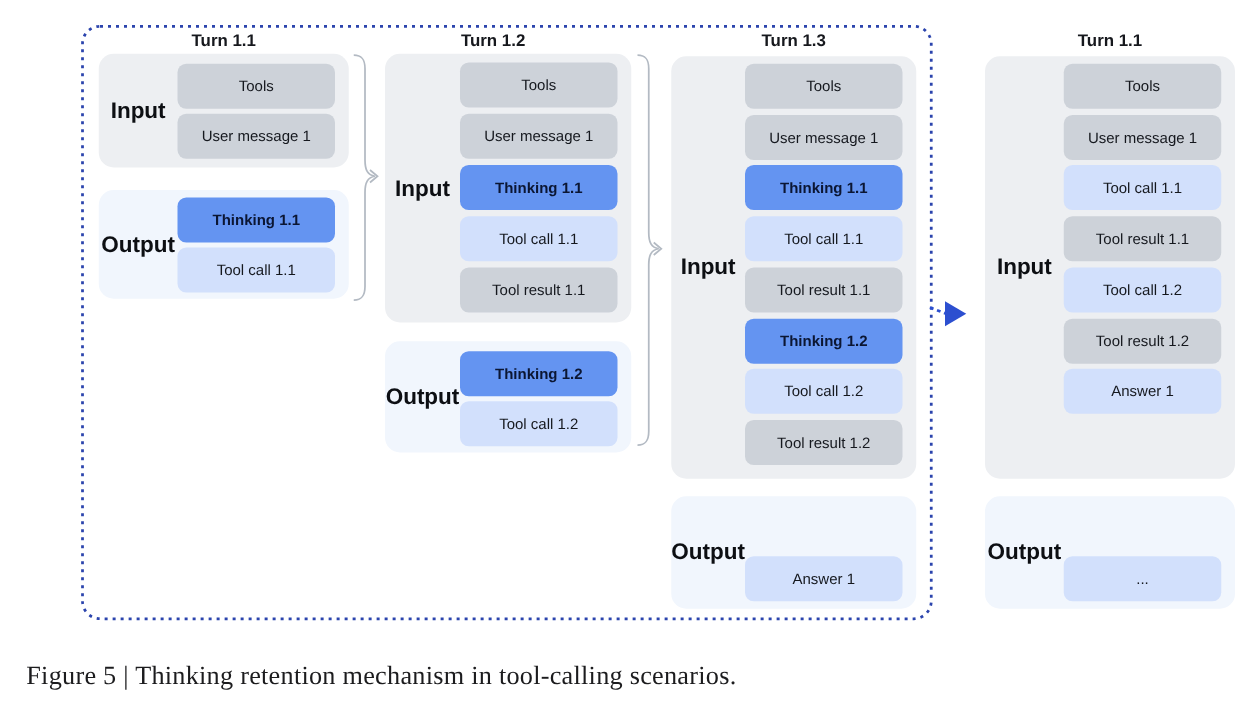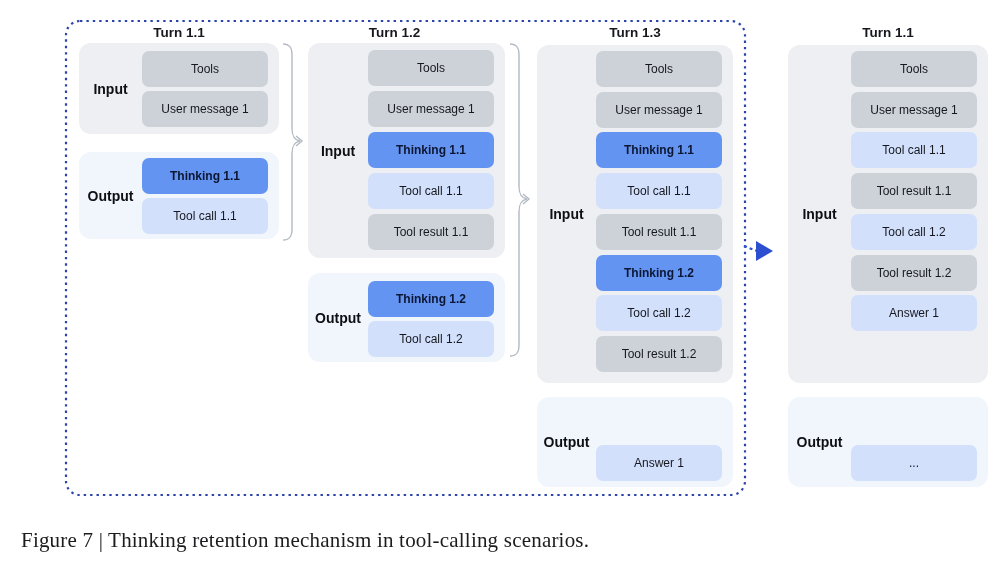--- a/index.html
+++ b/index.html
@@ -10,21 +10,21 @@
   .overlay{position:absolute;left:0;top:0;width:1000px;height:574px;pointer-events:none;}
   .col-title{
     position:absolute;height:16px;line-height:16px;text-align:center;
     font-size:13.5px;font-weight:600;color:#16181d;
   }
   .group{position:absolute;border-radius:12px;}
   .group.input{background:var(--input-group-bg);}
   .group.output{background:var(--output-group-bg);}
   .group-label{
     position:absolute;transform:translate(-50%,-50%);
-    font-size:14px;font-weight:700;color:#0d0f13;white-space:nowrap;
+    font-size:18px;font-weight:700;color:#0d0f13;white-space:nowrap;
   }
   .box{
     position:absolute;border-radius:7px;display:flex;align-items:center;justify-content:center;
     font-size:12px;font-weight:500;color:var(--box-text);white-space:nowrap;
   }
   .box.gray{background:var(--box-gray);}
   .box.thinking{background:var(--box-thinking);color:#0b1633;font-weight:600;}
   .box.lightblue{background:var(--box-lightblue);}
   .caption{
     position:absolute;left:21px;top:528px;
@@ -109,14 +109,14 @@
         <div class="box lightblue" style="left: 63px; top: 168.8px; width: 126px; height: 36px;">Tool call 1.2</div>
         <div class="box gray" style="left: 63px; top: 209.5px; width: 126px; height: 36px;">Tool result 1.2</div>
         <div class="box lightblue" style="left: 63px; top: 250.2px; width: 126px; height: 36px;">Answer 1</div>
       </div>
       <div class="group output" style="left: 788px; top: 397px; width: 200px; height: 90px;">
         <div class="group-label" style="left: 31.5px; top: 45px;">Output</div>
         <div class="box lightblue" style="left: 63px; top: 48px; width: 126px; height: 36px;">...</div>
       </div>
     </div>
 
-  <div class="caption">Figure 7 | Thinking retention mechanism in tool-calling scenarios.</div>
+  <div class="caption">Figure 5 | Thinking retention mechanism in tool-calling scenarios.</div>
 </div>
 
 </body></html>

